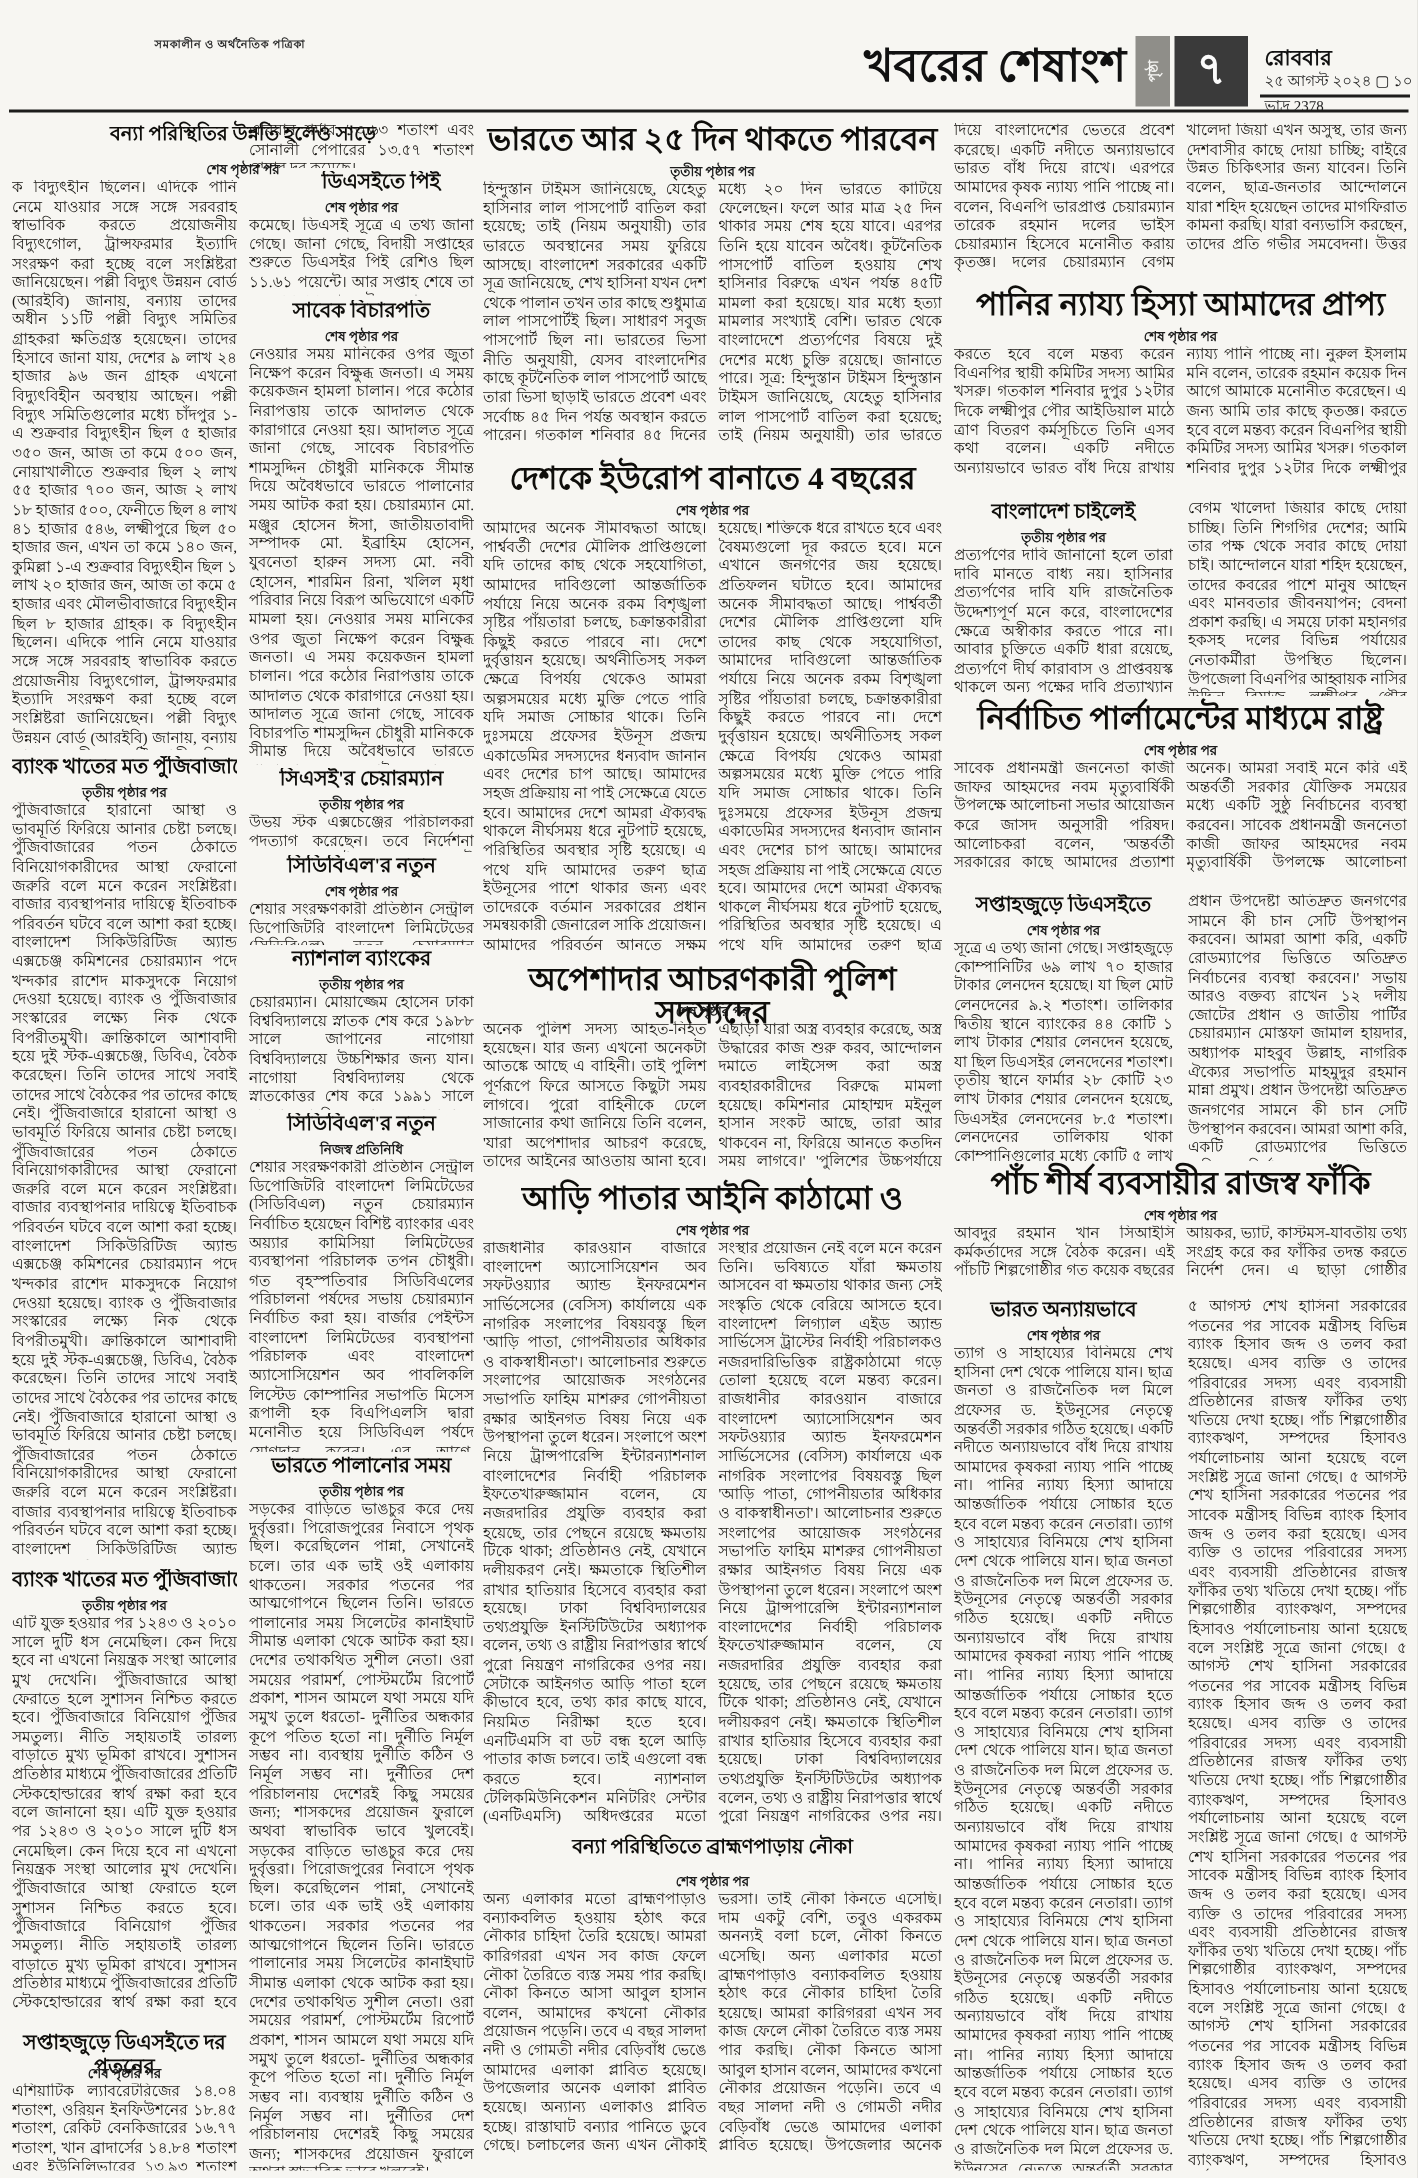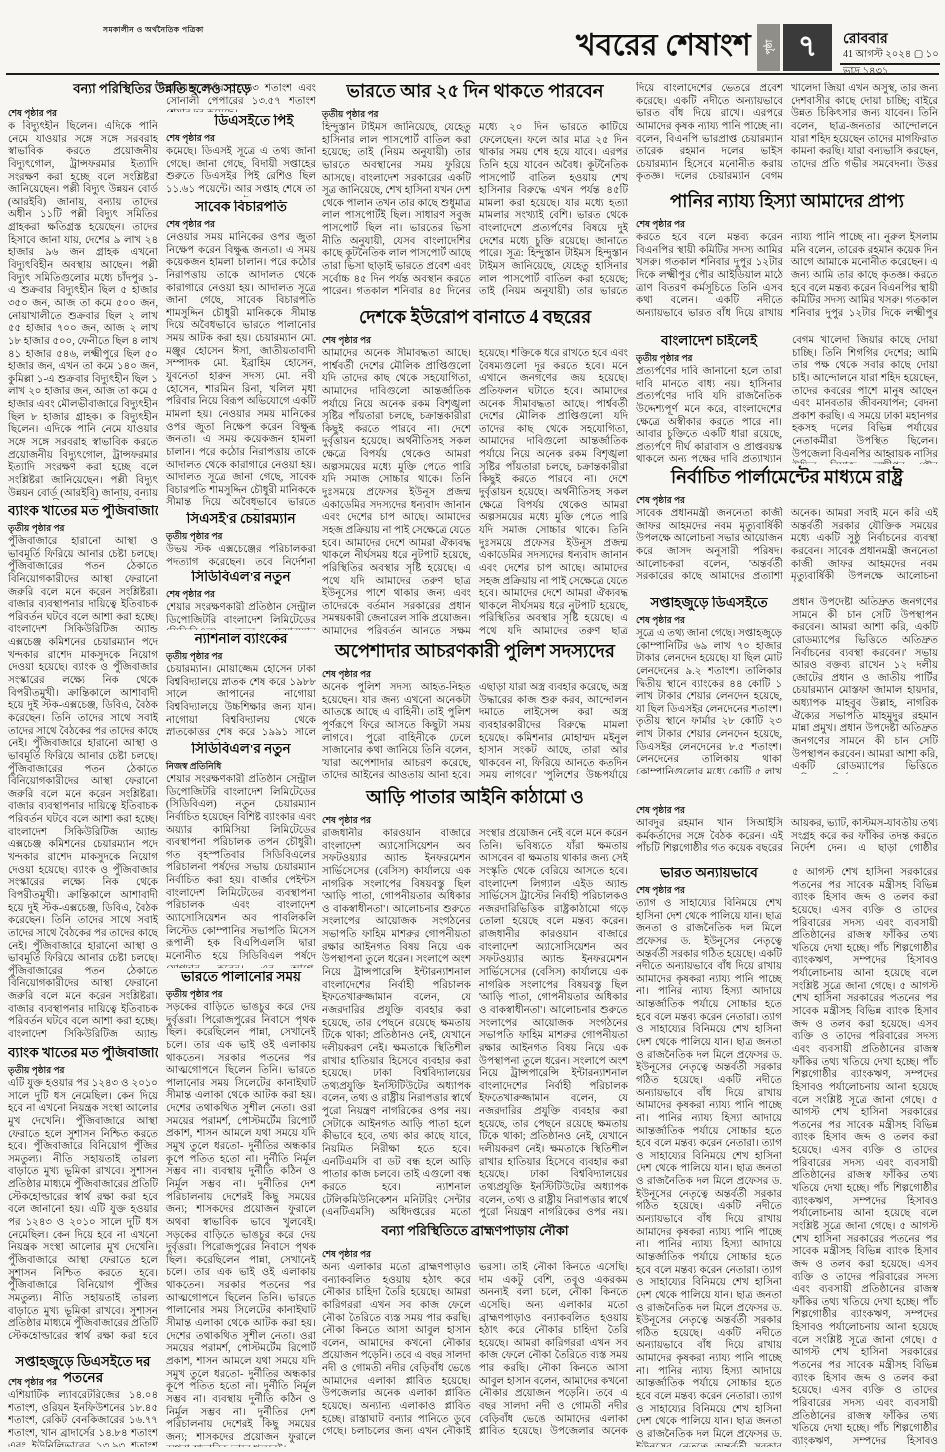--- a/index.html
+++ b/index.html
@@ -13,42 +13,42 @@
   .tagline{position:absolute;font-size:7.5px;font-weight:bold;color:#2a2a2a;letter-spacing:.5px;}
   .masthead{position:absolute;font-size:35px;font-weight:900;letter-spacing:-1px;color:#0d0d0d;line-height:1;}
   .section-title{position:absolute;font-size:30px;font-weight:900;color:#111;line-height:1;}
   .pgbox-light{position:absolute;background:#8f8e89;color:#f4f4f2;display:flex;align-items:center;justify-content:center;}
   .pgbox-light span{writing-mode:vertical-rl;transform:rotate(180deg);font-size:9px;font-weight:bold;}
   .pgbox-dark{position:absolute;background:#3a3a3a;color:#fbfbfb;display:flex;align-items:center;justify-content:center;font-size:30px;font-weight:bold;}
   .day{position:absolute;font-size:14px;font-weight:bold;color:#111;}
   .dateline{position:absolute;font-size:10px;color:#222;}
   .rule{position:absolute;background:#1d1d1b;}
   
-  .h2c{position:absolute;font-size:18px;font-weight:bold;text-align:center;line-height:1.05;color:#0f0e0b;}
+  .h2c{position:absolute;font-size:21px;font-weight:bold;text-align:center;line-height:1.05;color:#0f0e0b;}
   .h1c{position:absolute;font-size:13.5px;font-weight:bold;text-align:center;line-height:1.1;color:#0f0e0b;white-space:nowrap;overflow:hidden;}
   .h1cw{position:absolute;font-size:13.5px;font-weight:bold;text-align:center;line-height:1.15;color:#0f0e0b;}
-  .sub{position:absolute;font-size:9px;font-weight:bold;text-align:left;color:#1b1b1b;}
+  .sub{position:absolute;font-size:9px;font-weight:bold;text-align:center;color:#1b1b1b;}
   .bd{position:absolute;font-size:10.2px;line-height:1.24;text-align:justify;overflow:hidden;color:#191713;word-break:break-word;}
   .bd2{column-count:2;column-gap:8px;}
 </style>
 </head>
 <body>
 
 <div class="page">
 
   <div class="tagline" style="left:103px;top:24px;">সমকালীন ও অর্থনৈতিক পত্রিকা</div>
   <div class="section-title" style="left:576px;top:30px;">খবরের শেষাংশ</div>
   <div class="pgbox-light" style="left:757px;top:24px;width:23px;height:47px;">
     <span>পৃষ্ঠা</span>
   </div>
   <div class="pgbox-dark" style="left:783px;top:24px;width:49px;height:47px;">
     <span>৭</span>
   </div>
   <div class="day" style="left:843px;top:27px;">রোববার</div>
-  <div class="dateline" style="left:843px;top:46px;">41 আগস্ট ২০২৪ ▢ ১০ ভাদ্র ১৪৩১</div>
+  <div class="dateline" style="left:843px;top:46px;">২৫ আগস্ট ২০২৪ ▢ ১০ ভাদ্র 2378</div>
   <div class="rule" style="left:840px;top:63px;width:100px;height:2px;"></div>
   <div class="rule" style="left:6px;top:73px;width:933px;height:2px;"></div>
 
   <div class="h2c" style="left:8px;top:82px;width:308px;font-size:13px;">বন্যা পরিস্থিতির উন্নতি হলেও সাড়ে</div>
   <div class="sub" style="left:8px;top:106px;width:308px;">শেষ পৃষ্ঠার পর</div>
   <div class="bd" style="left:8px;top:120px;width:150px;height:380px;">ক বিদ্যুৎহীন ছিলেন। এদিকে পানি নেমে যাওয়ার সঙ্গে সঙ্গে সরবরাহ স্বাভাবিক করতে প্রয়োজনীয় বিদ্যুৎগোল, ট্রান্সফরমার ইত্যাদি সংরক্ষণ করা হচ্ছে বলে সংশ্লিষ্টরা জানিয়েছেন। পল্লী বিদ্যুৎ উন্নয়ন বোর্ড (আরইবি) জানায়, বন্যায় তাদের অধীন ১১টি পল্লী বিদ্যুৎ সমিতির গ্রাহকরা ক্ষতিগ্রস্ত হয়েছেন। তাদের হিসাবে জানা যায়, দেশের ৯ লাখ ২৪ হাজার ৯৬ জন গ্রাহক এখনো বিদ্যুৎবিহীন অবস্থায় আছেন। পল্লী বিদ্যুৎ সমিতিগুলোর মধ্যে চাঁদপুর ১-এ শুক্রবার বিদ্যুৎহীন ছিল ৫ হাজার ৩৫০ জন, আজ তা কমে ৫০০ জন, নোয়াখালীতে শুক্রবার ছিল ২ লাখ ৫৫ হাজার ৭০০ জন, আজ ২ লাখ ১৮ হাজার ৫০০, ফেনীতে ছিল ৪ লাখ ৪১ হাজার ৫৪৬, লক্ষ্মীপুরে ছিল ৫০ হাজার জন, এখন তা কমে ১৪০ জন, কুমিল্লা ১-এ শুক্রবার বিদ্যুৎহীন ছিল ১ লাখ ২০ হাজার জন, আজ তা কমে ৫ হাজার এবং মৌলভীবাজারে বিদ্যুৎহীন ছিল ৮ হাজার গ্রাহক। ক বিদ্যুৎহীন ছিলেন। এদিকে পানি নেমে যাওয়ার সঙ্গে সঙ্গে সরবরাহ স্বাভাবিক করতে প্রয়োজনীয় বিদ্যুৎগোল, ট্রান্সফরমার ইত্যাদি সংরক্ষণ করা হচ্ছে বলে সংশ্লিষ্টরা জানিয়েছেন। পল্লী বিদ্যুৎ উন্নয়ন বোর্ড (আরইবি) জানায়, বন্যায় তাদের অধীন ১১টি পল্লী বিদ্যুৎ সমিতির গ্রাহকরা ক্ষতিগ্রস্ত হয়েছেন। তাদের হিসাবে জানা যায়, দেশের ৯ লাখ ২৪ হাজার ৯৬ জন গ্রাহক এখনো বিদ্যুৎবিহীন অবস্থায় আছেন। পল্লী বিদ্যুৎ সমিতিগুলোর মধ্যে চাঁদপুর ১-এ শুক্রবার বিদ্যুৎহীন ছিল ৫ হাজার ৩৫০ জন, আজ তা কমে ৫০০ জন, নোয়াখালীতে শুক্রবার ছিল ২ লাখ ৫৫ হাজার ৭০০ জন, আজ ২ লাখ ১৮ হাজার ৫০০, ফেনীতে ছিল ৪ লাখ ৪১ হাজার ৫৪৬, লক্ষ্মীপুরে ছিল ৫০ হাজার জন, এখন তা কমে ১৪০ জন, কুমিল্লা ১-এ শুক্রবার বিদ্যুৎহীন ছিল ১ লাখ ২০ হাজার জন, আজ তা কমে ৫ হাজার এবং মৌলভীবাজারে বিদ্যুৎহীন ছিল ৮ হাজার গ্রাহক।</div>
 
   <div class="h1c" style="left:8px;top:504px;width:150px;">ব্যাংক খাতের মত পুঁজিবাজারে</div>
   <div class="sub" style="left:8px;top:521px;width:150px;">তৃতীয় পৃষ্ঠার পর</div>
   <div class="bd" style="left:8px;top:535px;width:150px;height:505px;">পুঁজিবাজারে হারানো আস্থা ও ভাবমূর্তি ফিরিয়ে আনার চেষ্টা চলছে। পুঁজিবাজারের পতন ঠেকাতে বিনিয়োগকারীদের আস্থা ফেরানো জরুরি বলে মনে করেন সংশ্লিষ্টরা। বাজার ব্যবস্থাপনার দায়িত্বে ইতিবাচক পরিবর্তন ঘটবে বলে আশা করা হচ্ছে। বাংলাদেশ সিকিউরিটিজ অ্যান্ড এক্সচেঞ্জ কমিশনের চেয়ারম্যান পদে খন্দকার রাশেদ মাকসুদকে নিয়োগ দেওয়া হয়েছে। ব্যাংক ও পুঁজিবাজার সংস্কারের লক্ষ্যে নিক থেকে বিপরীতমুখী। ক্রান্তিকালে আশাবাদী হয়ে দুই স্টক-এক্সচেঞ্জ, ডিবিএ, বৈঠক করেছেন। তিনি তাদের সাথে সবাই তাদের সাথে বৈঠকের পর তাদের কাছে নেই। পুঁজিবাজারে হারানো আস্থা ও ভাবমূর্তি ফিরিয়ে আনার চেষ্টা চলছে। পুঁজিবাজারের পতন ঠেকাতে বিনিয়োগকারীদের আস্থা ফেরানো জরুরি বলে মনে করেন সংশ্লিষ্টরা। বাজার ব্যবস্থাপনার দায়িত্বে ইতিবাচক পরিবর্তন ঘটবে বলে আশা করা হচ্ছে। বাংলাদেশ সিকিউরিটিজ অ্যান্ড এক্সচেঞ্জ কমিশনের চেয়ারম্যান পদে খন্দকার রাশেদ মাকসুদকে নিয়োগ দেওয়া হয়েছে। ব্যাংক ও পুঁজিবাজার সংস্কারের লক্ষ্যে নিক থেকে বিপরীতমুখী। ক্রান্তিকালে আশাবাদী হয়ে দুই স্টক-এক্সচেঞ্জ, ডিবিএ, বৈঠক করেছেন। তিনি তাদের সাথে সবাই তাদের সাথে বৈঠকের পর তাদের কাছে নেই। পুঁজিবাজারে হারানো আস্থা ও ভাবমূর্তি ফিরিয়ে আনার চেষ্টা চলছে। পুঁজিবাজারের পতন ঠেকাতে বিনিয়োগকারীদের আস্থা ফেরানো জরুরি বলে মনে করেন সংশ্লিষ্টরা। বাজার ব্যবস্থাপনার দায়িত্বে ইতিবাচক পরিবর্তন ঘটবে বলে আশা করা হচ্ছে। বাংলাদেশ সিকিউরিটিজ অ্যান্ড এক্সচেঞ্জ কমিশনের চেয়ারম্যান পদে খন্দকার রাশেদ মাকসুদকে নিয়োগ দেওয়া হয়েছে। ব্যাংক ও পুঁজিবাজার সংস্কারের লক্ষ্যে নিক থেকে বিপরীতমুখী। ক্রান্তিকালে আশাবাদী হয়ে দুই স্টক-এক্সচেঞ্জ, ডিবিএ, বৈঠক করেছেন। তিনি তাদের সাথে সবাই তাদের সাথে বৈঠকের পর তাদের কাছে নেই।</div>
@@ -124,20 +124,21 @@
 
   <div class="h2c" style="left:636px;top:468px;width:302px;">নির্বাচিত পার্লামেন্টের মাধ্যমে রাষ্ট্র</div>
   <div class="sub" style="left:636px;top:493px;width:302px;">শেষ পৃষ্ঠার পর</div>
   <div class="bd bd2" style="left:636px;top:507px;width:302px;height:86px;">সাবেক প্রধানমন্ত্রী জননেতা কাজী জাফর আহমদের নবম মৃত্যুবার্ষিকী উপলক্ষে আলোচনা সভার আয়োজন করে জাসদ অনুসারী পরিষদ। আলোচকরা বলেন, 'অন্তর্বর্তী সরকারের কাছে আমাদের প্রত্যাশা অনেক। আমরা সবাই মনে করি এই অন্তর্বর্তী সরকার যৌক্তিক সময়ের মধ্যে একটি সুষ্ঠু নির্বাচনের ব্যবস্থা করবেন। সাবেক প্রধানমন্ত্রী জননেতা কাজী জাফর আহমদের নবম মৃত্যুবার্ষিকী উপলক্ষে আলোচনা সভার আয়োজন করে জাসদ অনুসারী পরিষদ। আলোচকরা বলেন, 'অন্তর্বর্তী সরকারের কাছে আমাদের প্রত্যাশা অনেক। আমরা সবাই মনে করি এই অন্তর্বর্তী সরকার যৌক্তিক সময়ের মধ্যে একটি সুষ্ঠু নির্বাচনের ব্যবস্থা করবেন।</div>
 
   <div class="h1c" style="left:636px;top:596px;width:146px;">সপ্তাহজুড়ে ডিএসইতে</div>
   <div class="sub" style="left:636px;top:613px;width:146px;">শেষ পৃষ্ঠার পর</div>
   <div class="bd" style="left:636px;top:627px;width:146px;height:147px;">সূত্রে এ তথ্য জানা গেছে। সপ্তাহজুড়ে কোম্পানিটির ৬৯ লাখ ৭০ হাজার টাকার লেনদেন হয়েছে। যা ছিল মোট লেনদেনের ৯.২ শতাংশ। তালিকার দ্বিতীয় স্থানে ব্যাংকের ৪৪ কোটি ১ লাখ টাকার শেয়ার লেনদেন হয়েছে, যা ছিল ডিএসইর লেনদেনের শতাংশ। তৃতীয় স্থানে ফার্মার ২৮ কোটি ২৩ লাখ টাকার শেয়ার লেনদেন হয়েছে, ডিএসইর লেনদেনের ৮.৫ শতাংশ। লেনদেনের তালিকায় থাকা কোম্পানিগুলোর মধ্যে কোটি ৫ লাখ ৬০ হাজার টাকার, ব্যাংকের ১৯ কোটি ৬৫ লাখ হাজার টাকা, ব্রিটিশ আমেরিকান টোব্যাকোর ১৮ কোটি ৭ লাখ, অলিম্পিক ইন্ডাস্ট্রিজের ৩৫ লাখ টাকা, হসপিটালের ১২ কোটি হাজার টাকা, রবি আজিয়াটার কোটি ১২ লাখ ১০ হাজার টাকা, ইসলামী ব্যাংক বাংলাদেশের ৯ কোটি ১৬ লাখ ৭০ হাজার টাকার শেয়ার লেনদেন হয়েছে।</div>
   <div class="bd" style="left:792px;top:596px;width:146px;height:178px;">প্রধান উপদেষ্টা অতিদ্রুত জনগণের সামনে কী চান সেটি উপস্থাপন করবেন। আমরা আশা করি, একটি রোডম্যাপের ভিত্তিতে অতিদ্রুত নির্বাচনের ব্যবস্থা করবেন।' সভায় আরও বক্তব্য রাখেন ১২ দলীয় জোটের প্রধান ও জাতীয় পার্টির চেয়ারম্যান মোস্তফা জামাল হায়দার, অধ্যাপক মাহবুব উল্লাহ, নাগরিক ঐক্যের সভাপতি মাহমুদুর রহমান মান্না প্রমুখ। প্রধান উপদেষ্টা অতিদ্রুত জনগণের সামনে কী চান সেটি উপস্থাপন করবেন। আমরা আশা করি, একটি রোডম্যাপের ভিত্তিতে অতিদ্রুত নির্বাচনের ব্যবস্থা করবেন।' সভায় আরও বক্তব্য রাখেন ১২ দলীয় জোটের প্রধান ও জাতীয় পার্টির চেয়ারম্যান মোস্তফা জামাল হায়দার, অধ্যাপক মাহবুব উল্লাহ, নাগরিক ঐক্যের সভাপতি মাহমুদুর রহমান মান্না প্রমুখ।</div>
 
+  <div class="h2c" style="left:636px;top:778px;width:302px;">পাঁচ শীর্ষ ব্যবসায়ীর রাজস্ব ফাঁকি</div>
   <div class="sub" style="left:636px;top:803px;width:302px;">শেষ পৃষ্ঠার পর</div>
   <div class="bd bd2" style="left:636px;top:817px;width:302px;height:46px;">আবদুর রহমান খান সিআইসি কর্মকর্তাদের সঙ্গে বৈঠক করেন। এই পাঁচটি শিল্পগোষ্ঠীর গত কয়েক বছরের আয়কর, ভ্যাট, কাস্টমস-যাবতীয় তথ্য সংগ্রহ করে কর ফাঁকির তদন্ত করতে নির্দেশ দেন। এ ছাড়া গোষ্ঠীর মালিকানাধীন প্রতিষ্ঠানের আমদানি-রপ্তানি পর্যালোচনা করতেও বলা হয়েছে।</div>
 
   <div class="h1c" style="left:636px;top:866px;width:146px;">ভারত অন্যায়ভাবে</div>
   <div class="sub" style="left:636px;top:883px;width:146px;">শেষ পৃষ্ঠার পর</div>
   <div class="bd" style="left:636px;top:897px;width:146px;height:550px;">ত্যাগ ও সাহায্যের বিনিময়ে শেখ হাসিনা দেশ থেকে পালিয়ে যান। ছাত্র জনতা ও রাজনৈতিক দল মিলে প্রফেসর ড. ইউনূসের নেতৃত্বে অন্তর্বর্তী সরকার গঠিত হয়েছে। একটি নদীতে অন্যায়ভাবে বাঁধ দিয়ে রাখায় আমাদের কৃষকরা ন্যায্য পানি পাচ্ছে না। পানির ন্যায্য হিস্যা আদায়ে আন্তর্জাতিক পর্যায়ে সোচ্চার হতে হবে বলে মন্তব্য করেন নেতারা। ত্যাগ ও সাহায্যের বিনিময়ে শেখ হাসিনা দেশ থেকে পালিয়ে যান। ছাত্র জনতা ও রাজনৈতিক দল মিলে প্রফেসর ড. ইউনূসের নেতৃত্বে অন্তর্বর্তী সরকার গঠিত হয়েছে। একটি নদীতে অন্যায়ভাবে বাঁধ দিয়ে রাখায় আমাদের কৃষকরা ন্যায্য পানি পাচ্ছে না। পানির ন্যায্য হিস্যা আদায়ে আন্তর্জাতিক পর্যায়ে সোচ্চার হতে হবে বলে মন্তব্য করেন নেতারা। ত্যাগ ও সাহায্যের বিনিময়ে শেখ হাসিনা দেশ থেকে পালিয়ে যান। ছাত্র জনতা ও রাজনৈতিক দল মিলে প্রফেসর ড. ইউনূসের নেতৃত্বে অন্তর্বর্তী সরকার গঠিত হয়েছে। একটি নদীতে অন্যায়ভাবে বাঁধ দিয়ে রাখায় আমাদের কৃষকরা ন্যায্য পানি পাচ্ছে না। পানির ন্যায্য হিস্যা আদায়ে আন্তর্জাতিক পর্যায়ে সোচ্চার হতে হবে বলে মন্তব্য করেন নেতারা। ত্যাগ ও সাহায্যের বিনিময়ে শেখ হাসিনা দেশ থেকে পালিয়ে যান। ছাত্র জনতা ও রাজনৈতিক দল মিলে প্রফেসর ড. ইউনূসের নেতৃত্বে অন্তর্বর্তী সরকার গঠিত হয়েছে। একটি নদীতে অন্যায়ভাবে বাঁধ দিয়ে রাখায় আমাদের কৃষকরা ন্যায্য পানি পাচ্ছে না। পানির ন্যায্য হিস্যা আদায়ে আন্তর্জাতিক পর্যায়ে সোচ্চার হতে হবে বলে মন্তব্য করেন নেতারা। ত্যাগ ও সাহায্যের বিনিময়ে শেখ হাসিনা দেশ থেকে পালিয়ে যান। ছাত্র জনতা ও রাজনৈতিক দল মিলে প্রফেসর ড. ইউনূসের নেতৃত্বে অন্তর্বর্তী সরকার গঠিত হয়েছে। একটি নদীতে অন্যায়ভাবে বাঁধ দিয়ে রাখায় আমাদের কৃষকরা ন্যায্য পানি পাচ্ছে না। পানির ন্যায্য হিস্যা আদায়ে আন্তর্জাতিক পর্যায়ে সোচ্চার হতে হবে বলে মন্তব্য করেন নেতারা।</div>
   <div class="bd" style="left:792px;top:866px;width:146px;height:581px;">৫ আগস্ট শেখ হাসিনা সরকারের পতনের পর সাবেক মন্ত্রীসহ বিভিন্ন ব্যাংক হিসাব জব্দ ও তলব করা হয়েছে। এসব ব্যক্তি ও তাদের পরিবারের সদস্য এবং ব্যবসায়ী প্রতিষ্ঠানের রাজস্ব ফাঁকির তথ্য খতিয়ে দেখা হচ্ছে। পাঁচ শিল্পগোষ্ঠীর ব্যাংকঋণ, সম্পদের হিসাবও পর্যালোচনায় আনা হয়েছে বলে সংশ্লিষ্ট সূত্রে জানা গেছে। ৫ আগস্ট শেখ হাসিনা সরকারের পতনের পর সাবেক মন্ত্রীসহ বিভিন্ন ব্যাংক হিসাব জব্দ ও তলব করা হয়েছে। এসব ব্যক্তি ও তাদের পরিবারের সদস্য এবং ব্যবসায়ী প্রতিষ্ঠানের রাজস্ব ফাঁকির তথ্য খতিয়ে দেখা হচ্ছে। পাঁচ শিল্পগোষ্ঠীর ব্যাংকঋণ, সম্পদের হিসাবও পর্যালোচনায় আনা হয়েছে বলে সংশ্লিষ্ট সূত্রে জানা গেছে। ৫ আগস্ট শেখ হাসিনা সরকারের পতনের পর সাবেক মন্ত্রীসহ বিভিন্ন ব্যাংক হিসাব জব্দ ও তলব করা হয়েছে। এসব ব্যক্তি ও তাদের পরিবারের সদস্য এবং ব্যবসায়ী প্রতিষ্ঠানের রাজস্ব ফাঁকির তথ্য খতিয়ে দেখা হচ্ছে। পাঁচ শিল্পগোষ্ঠীর ব্যাংকঋণ, সম্পদের হিসাবও পর্যালোচনায় আনা হয়েছে বলে সংশ্লিষ্ট সূত্রে জানা গেছে। ৫ আগস্ট শেখ হাসিনা সরকারের পতনের পর সাবেক মন্ত্রীসহ বিভিন্ন ব্যাংক হিসাব জব্দ ও তলব করা হয়েছে। এসব ব্যক্তি ও তাদের পরিবারের সদস্য এবং ব্যবসায়ী প্রতিষ্ঠানের রাজস্ব ফাঁকির তথ্য খতিয়ে দেখা হচ্ছে। পাঁচ শিল্পগোষ্ঠীর ব্যাংকঋণ, সম্পদের হিসাবও পর্যালোচনায় আনা হয়েছে বলে সংশ্লিষ্ট সূত্রে জানা গেছে। ৫ আগস্ট শেখ হাসিনা সরকারের পতনের পর সাবেক মন্ত্রীসহ বিভিন্ন ব্যাংক হিসাব জব্দ ও তলব করা হয়েছে। এসব ব্যক্তি ও তাদের পরিবারের সদস্য এবং ব্যবসায়ী প্রতিষ্ঠানের রাজস্ব ফাঁকির তথ্য খতিয়ে দেখা হচ্ছে। পাঁচ শিল্পগোষ্ঠীর ব্যাংকঋণ, সম্পদের হিসাবও পর্যালোচনায় আনা হয়েছে বলে সংশ্লিষ্ট সূত্রে জানা গেছে।</div>
 
 </div>
 

